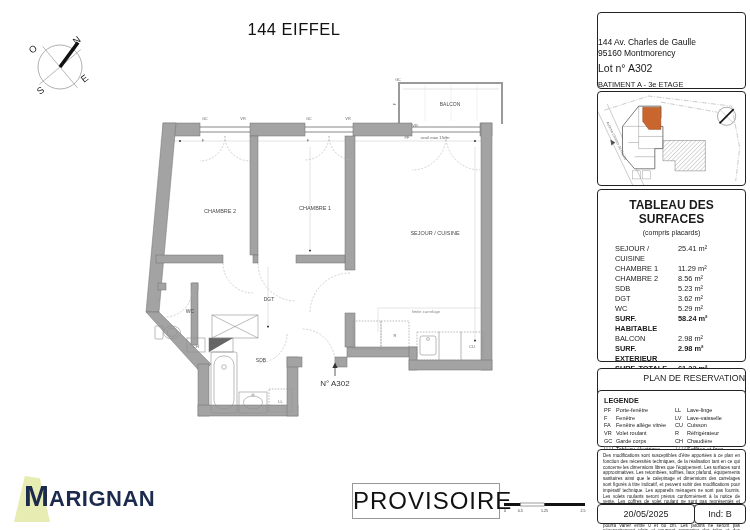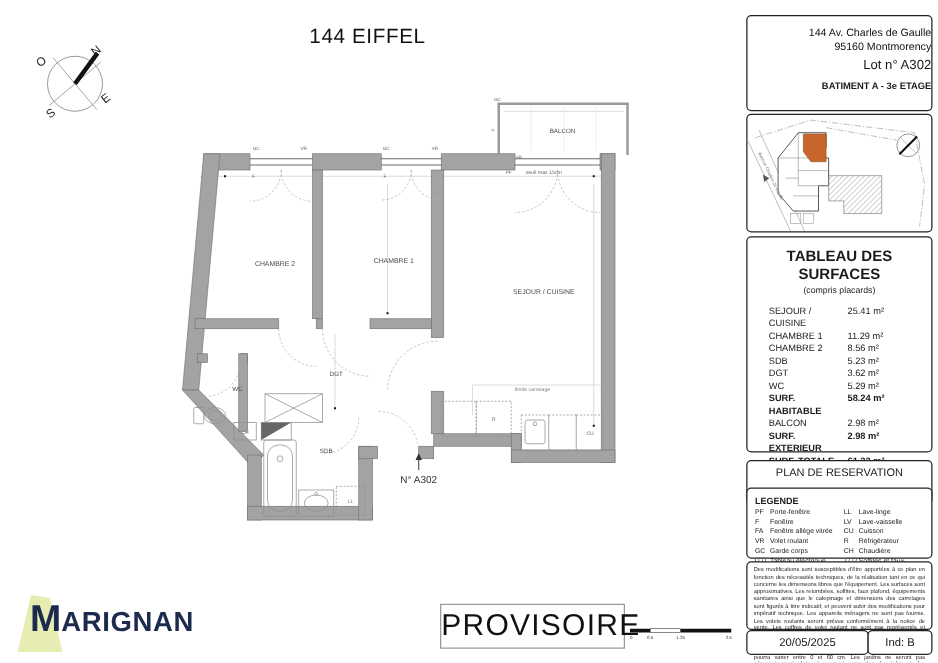--- a/index.html
+++ b/index.html
@@ -8,35 +8,35 @@
   .box{position:absolute;background:#fff;border:1px solid #222;border-radius:4px;box-sizing:border-box;}
   
   #plan-title{position:absolute;left:194px;top:20px;width:200px;text-align:center;
               font-size:16.5px;letter-spacing:.5px;color:#111;}
   
   #compass{position:absolute;left:22px;top:25px;width:80px;height:80px;}
   
   #floorplan{position:absolute;left:130px;top:75px;width:470px;height:350px;}
   svg text{font-family:"Liberation Sans",sans-serif;}
   
-  #box-address{left:597px;top:12px;width:149px;height:77px;text-align:right;padding-top:8px;}
+  #box-address{left:597px;top:12px;width:149px;height:77px;text-align:left;padding-top:24px;}
   .addr-line{font-size:8.5px;line-height:10.5px;color:#111;}
   .addr-apt{font-size:11px;margin-top:6px;}
   .addr-lot{font-size:10.5px;margin-top:4px;}
-  .addr-bld{font-size:7.5px;font-weight:700;margin-top:6px;margin-left:12px;}
+  .addr-bld{font-size:7.5px;font-weight:400;margin-top:6px;}
   #box-map{left:597px;top:91px;width:149px;height:95px;overflow:hidden;}
   #box-surfaces{left:597px;top:189px;width:149px;height:173px;}
   .surf-title{font-size:12px;font-weight:700;text-align:center;margin-top:8px;}
   .surf-sub{font-size:7px;text-align:center;margin-top:3px;}
   .surf-rows{margin-top:8px;}
   .surf-row{display:flex;font-size:7.4px;line-height:10px;padding-left:17px;}
   .surf-row .lbl{width:63px;}
   .bold{font-weight:700;}
   #box-planres{left:597px;top:368px;width:149px;height:36px;font-size:8.8px;
-               text-align:center;line-height:18px;}
+               text-align:right;line-height:18px;}
   #box-legend{left:597px;top:390px;width:149px;height:57px;padding:5px 6px;}
   .leg-title{font-size:7.2px;font-weight:700;margin-bottom:2px;}
   .leg-grid{display:grid;grid-template-columns:12px 59px 12px 1fr;font-size:5.5px;line-height:7.7px;}
   #box-disc{left:597px;top:449px;width:149px;height:55px;padding:3px 5px;
             font-size:4.55px;line-height:5.8px;text-align:justify;color:#222;}
   #box-date{left:597px;top:504px;width:98px;height:20px;text-align:center;line-height:18px;font-size:9px;}
   #box-ind{left:694px;top:504px;width:52px;height:20px;text-align:center;line-height:18px;font-size:9px;}
   
   #logo{position:absolute;left:14px;top:476px;width:180px;height:46px;}
   .leaf{position:absolute;left:0;top:0;width:36px;height:46px;background:#e7edb2;

